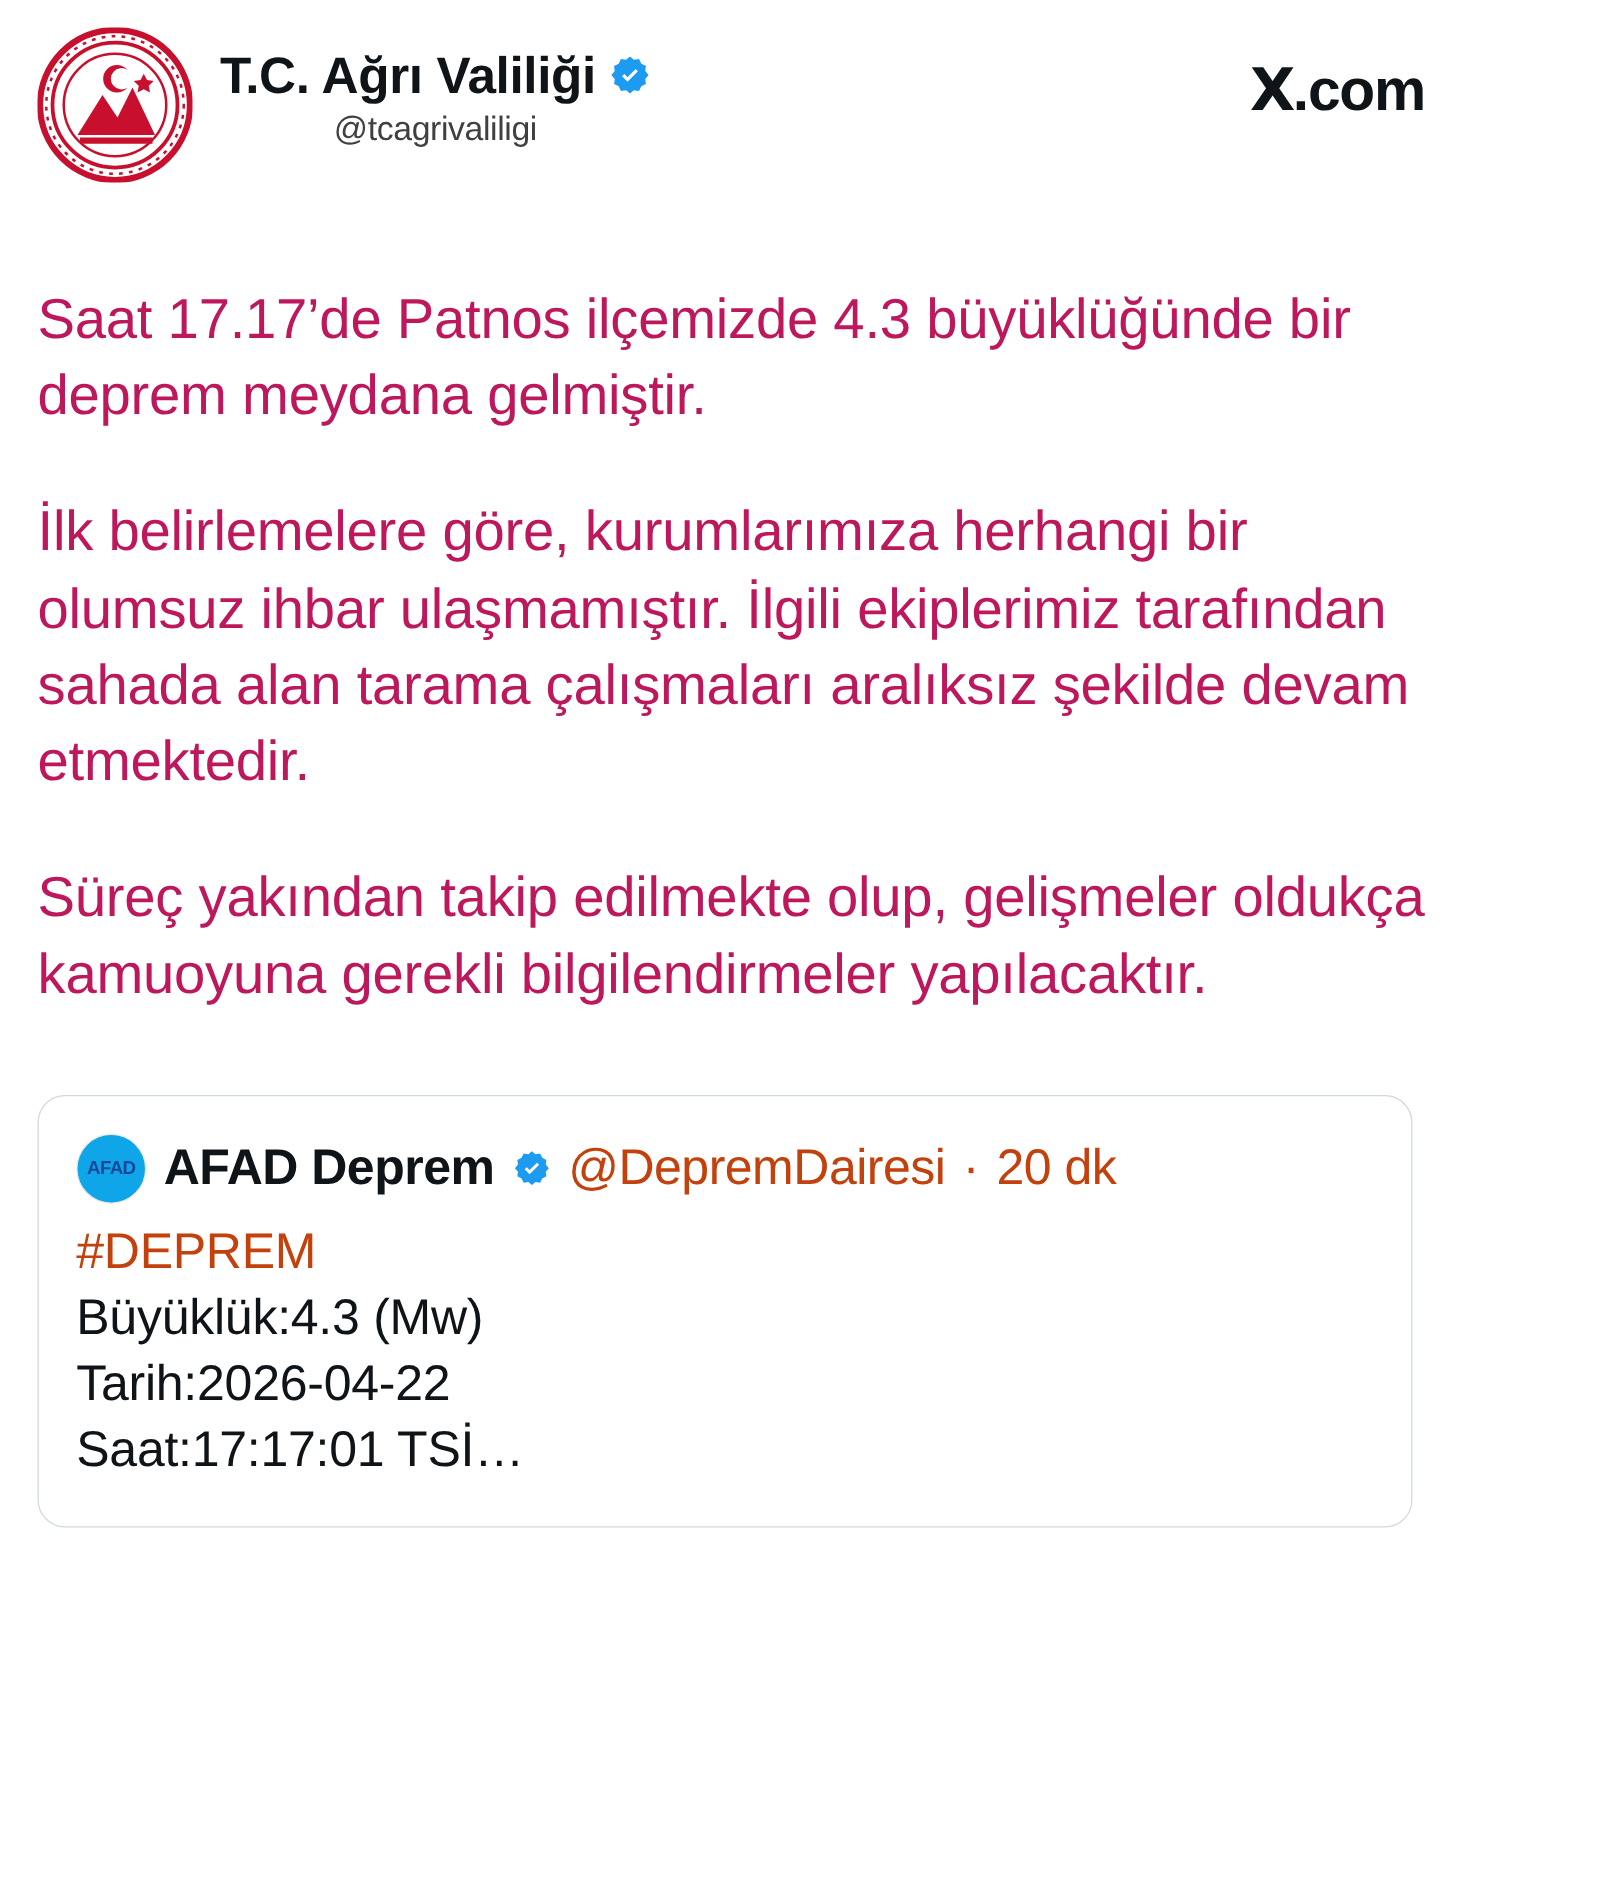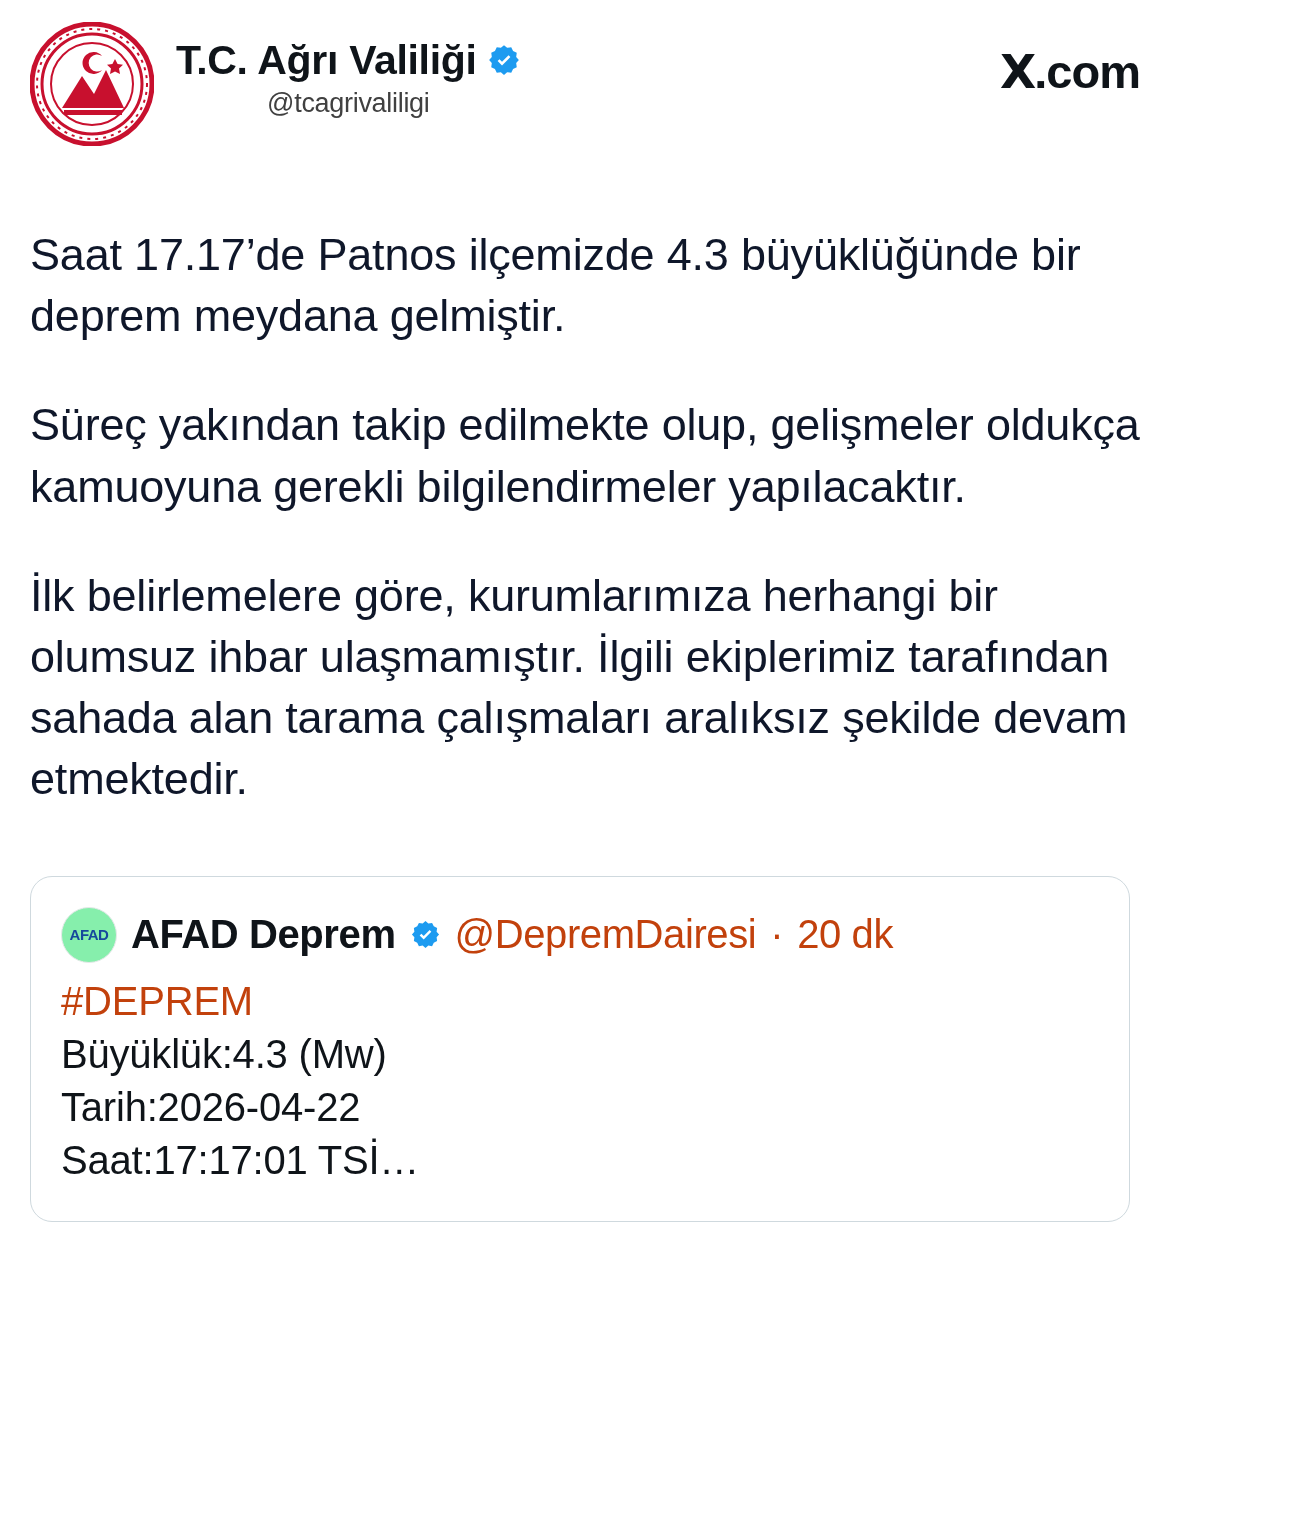--- a/index.html
+++ b/index.html
@@ -93,21 +93,21 @@
     font-weight: bold;
     letter-spacing: -2px;
   }
 
   
   .tweet-body {
     margin-top: 62px;
     font-size: 45px;
     line-height: 1.36;
     letter-spacing: -0.2px;
-    color: #0f172a;
+    color: #be185d;
   }
   .tweet-body p {
     margin: 0 0 48px 0;
     max-width: 1190px;
   }
   .tweet-body p:last-child { margin-bottom: 0; }
 
   
   .quote-card {
     margin-top: 66px;
@@ -121,21 +121,21 @@
     display: flex;
     align-items: center;
     gap: 14px;
     margin-bottom: 12px;
   }
   .afad-avatar {
     width: 54px;
     height: 54px;
     flex: 0 0 54px;
     border-radius: 50%;
-    background: #86efac;
+    background: #0ea5e9;
     border: 1px solid #e6e9ea;
     display: flex;
     align-items: center;
     justify-content: center;
     overflow: hidden;
   }
   .afad-avatar .afad-text {
     font-size: 15px;
     font-weight: bold;
     color: #15489c;
@@ -211,22 +211,22 @@
     </div>
 
     <div class="brand">
       <span class="x-glyph">X</span>
         <span>.com</span>
     </div>
   </div>
 
   <div class="tweet-body">
     <p>Saat 17.17’de Patnos ilçemizde 4.3 büyüklüğünde bir deprem meydana gelmiştir.</p>
+    <p>İlk belirlemelere göre, kurumlarımıza herhangi bir olumsuz ihbar ulaşmamıştır. İlgili ekiplerimiz tarafından sahada alan tarama çalışmaları aralıksız şekilde devam etmektedir.</p>
     <p>Süreç yakından takip edilmekte olup, gelişmeler oldukça kamuoyuna gerekli bilgilendirmeler yapılacaktır.</p>
-    <p>İlk belirlemelere göre, kurumlarımıza herhangi bir olumsuz ihbar ulaşmamıştır. İlgili ekiplerimiz tarafından sahada alan tarama çalışmaları aralıksız şekilde devam etmektedir.</p>
   </div>
 
   <div class="quote-card">
 
     <div class="quote-head">
       <div class="afad-avatar">
         <span class="afad-text">AFAD</span>
       </div>
       <span class="quote-name">AFAD Deprem</span>
       <span class="quote-badge">

